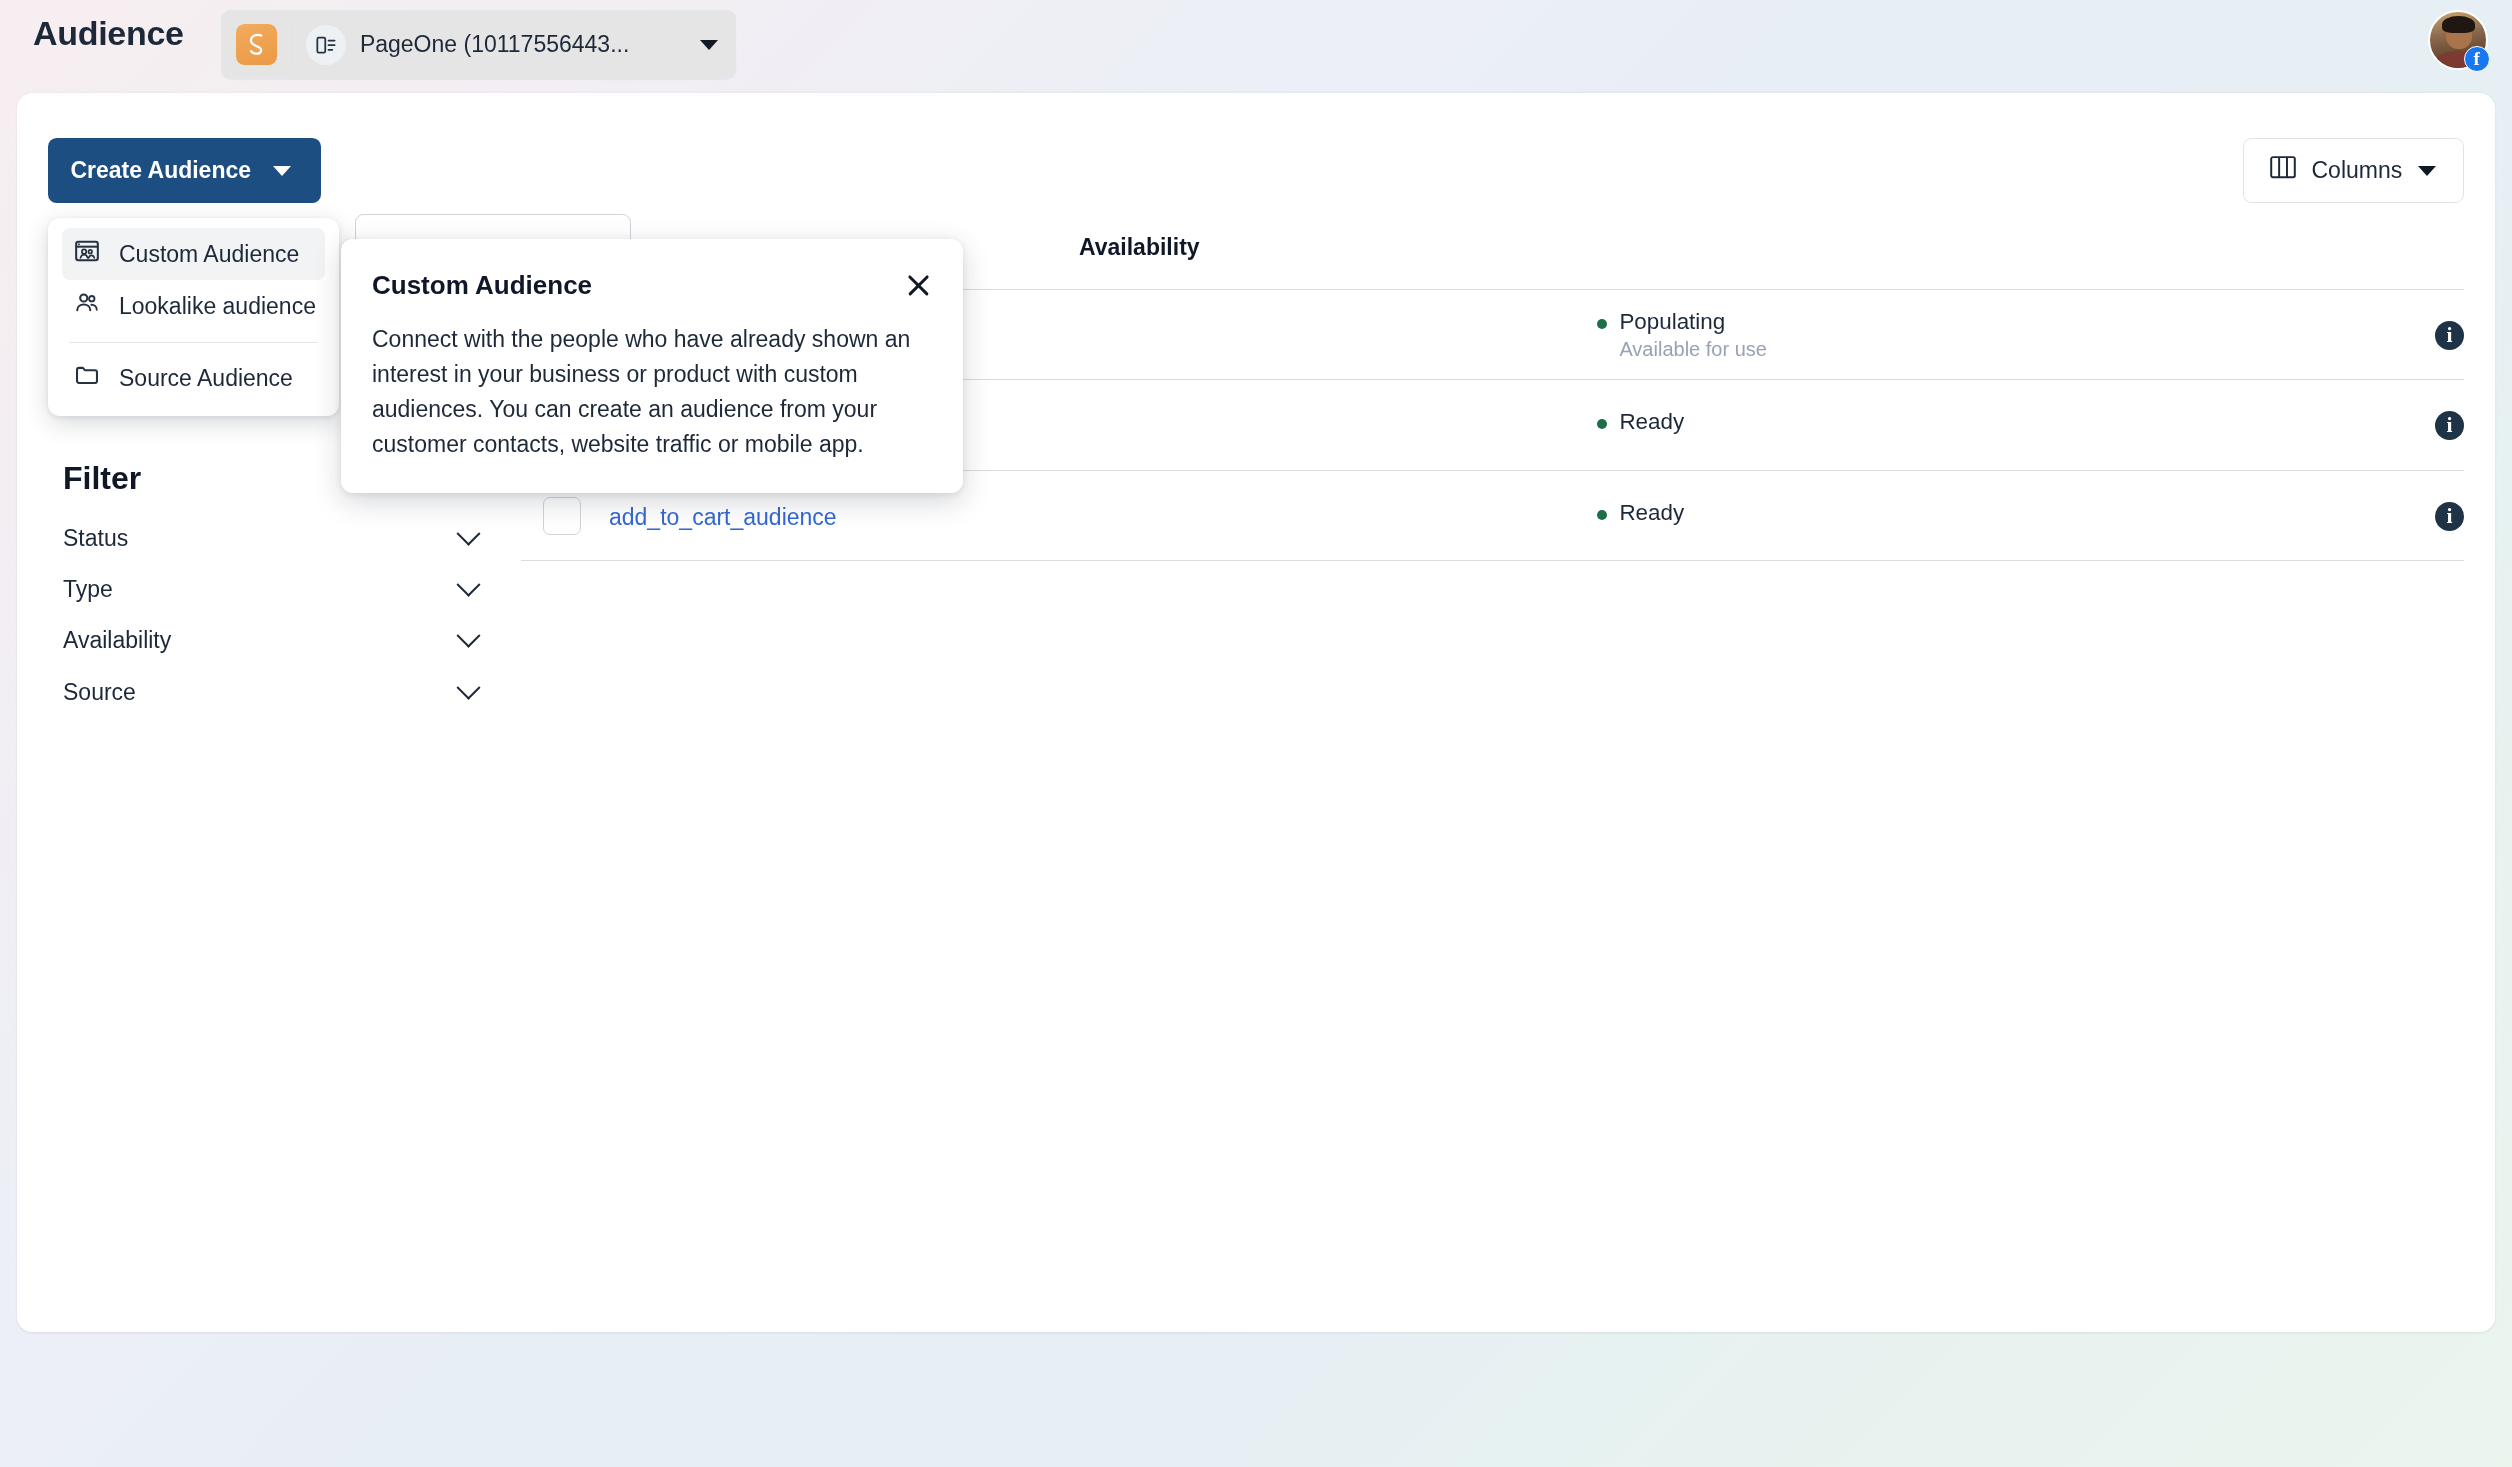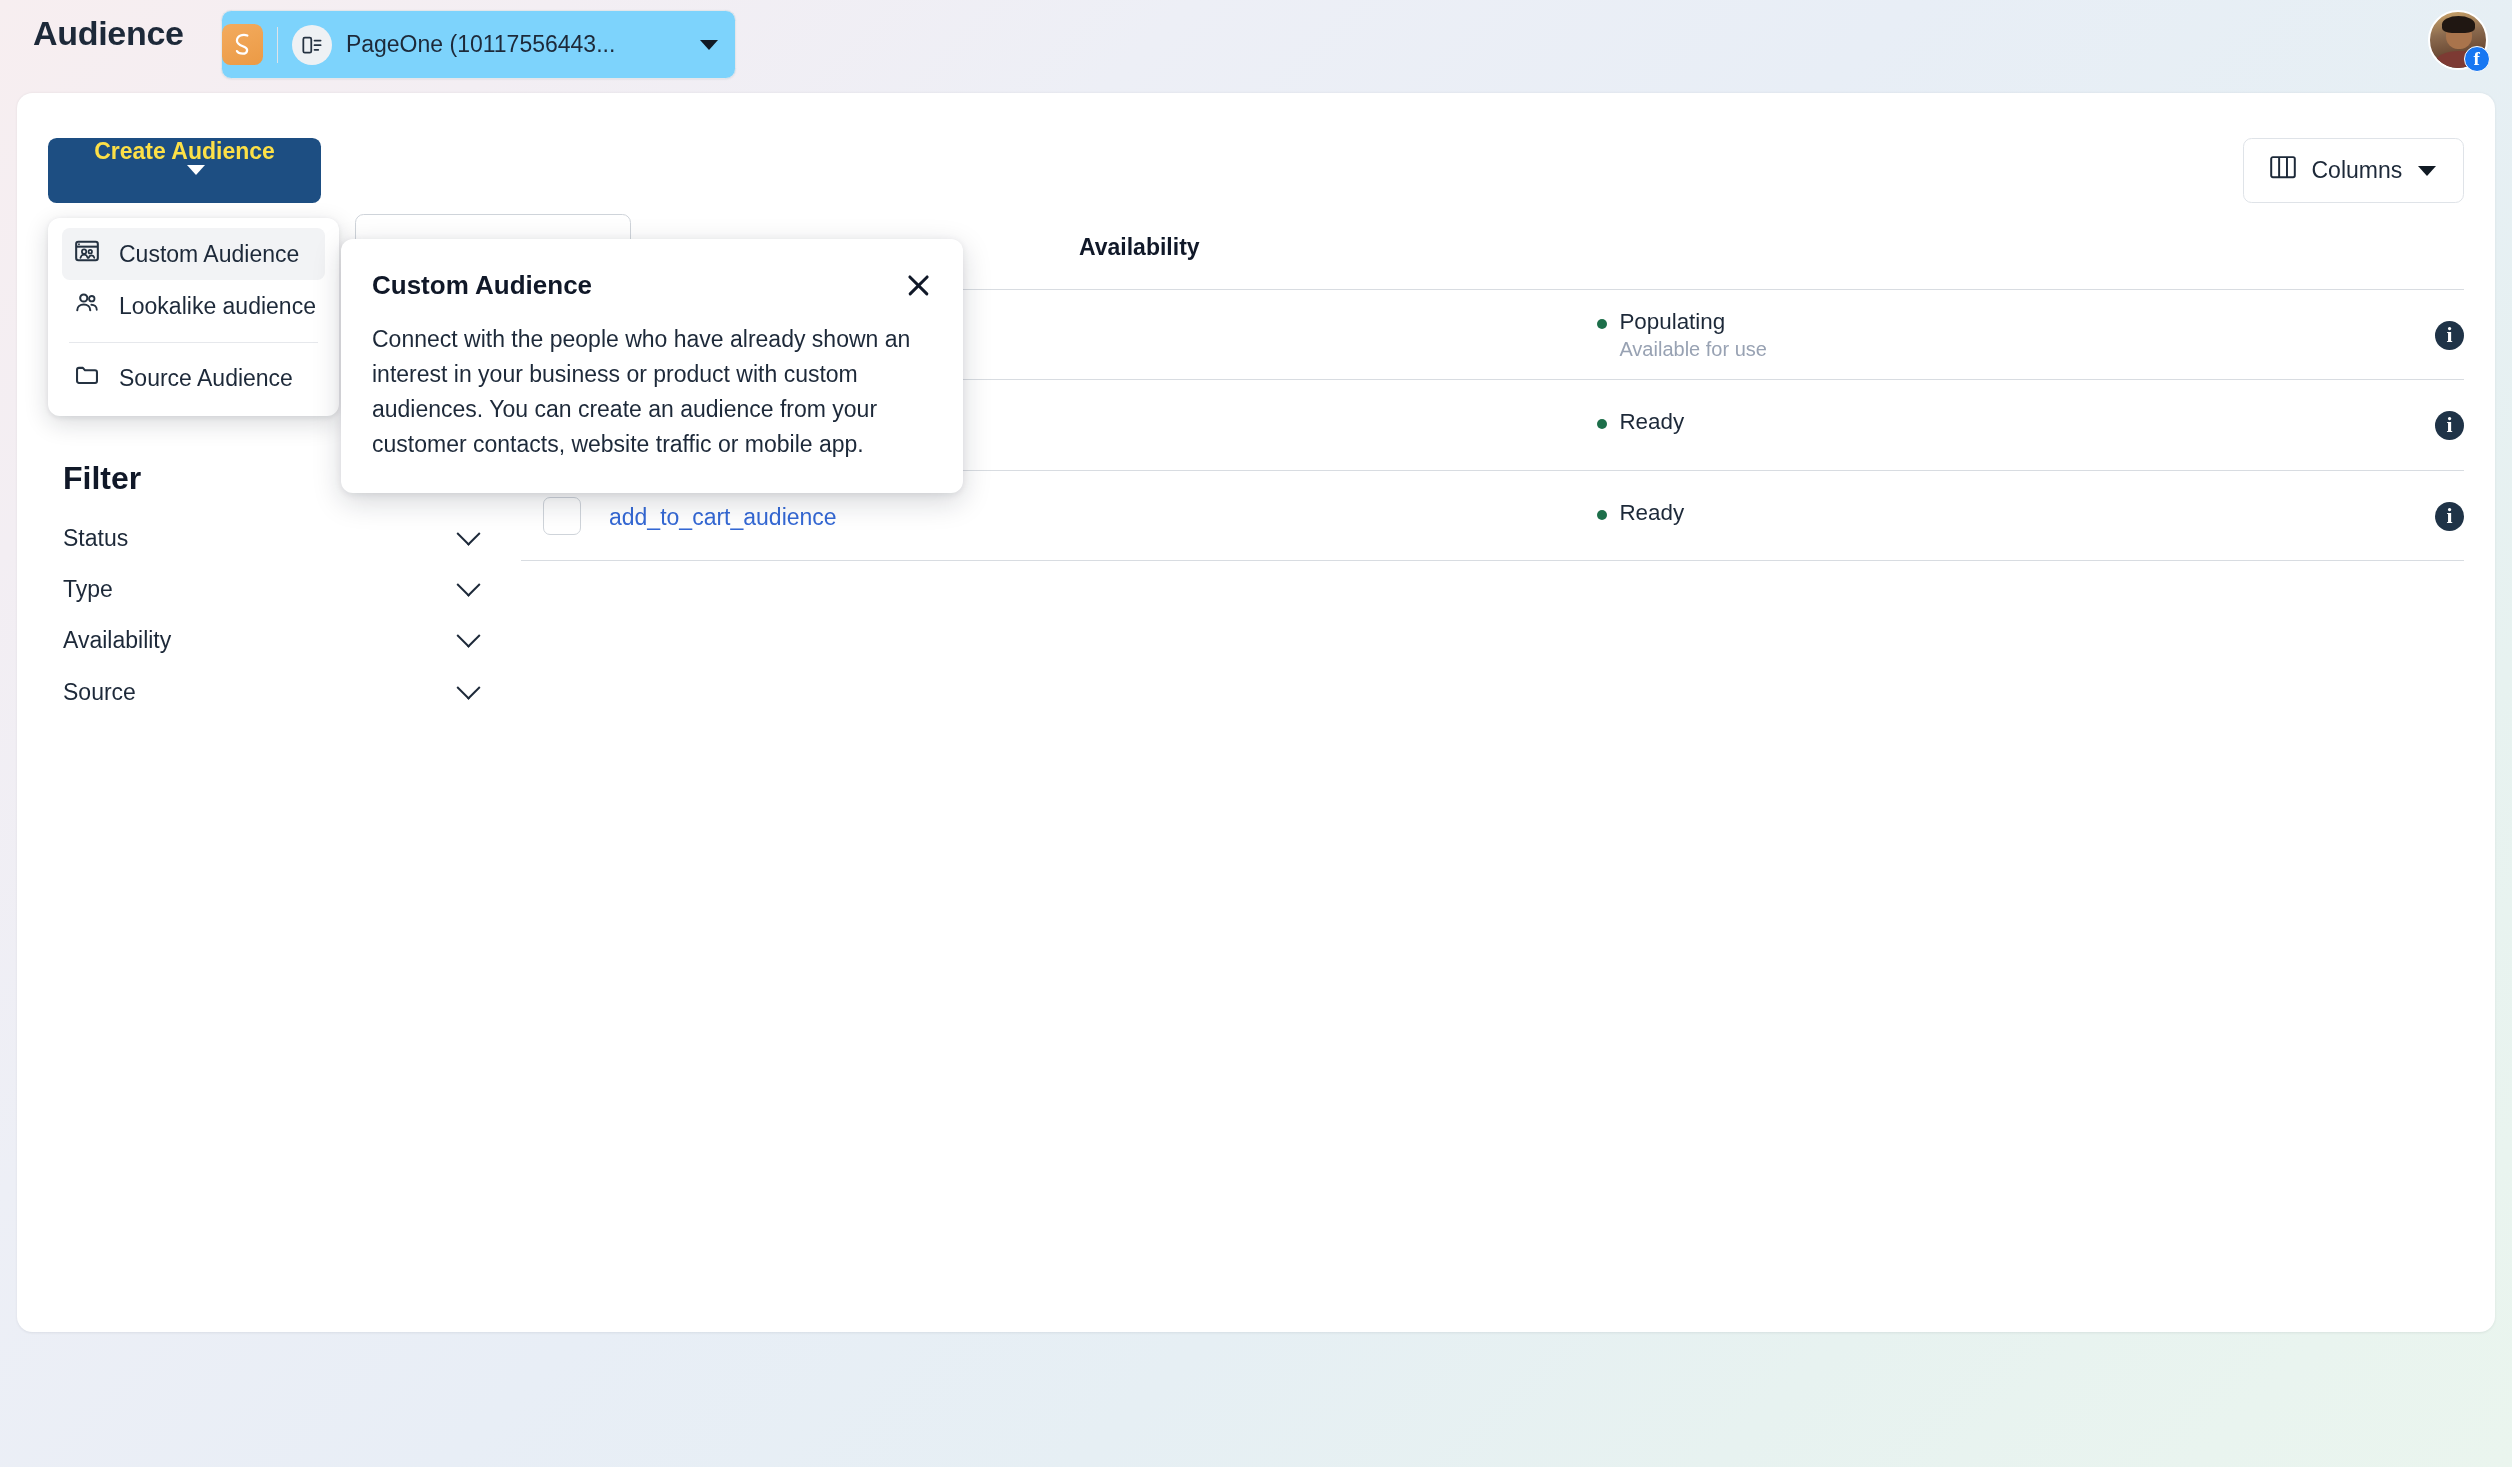--- a/index.html
+++ b/index.html
@@ -34,26 +34,26 @@
     left: 33px; top: 14px;
     font-size: 34px;
     font-weight: 700;
     color: #1d2939;
     letter-spacing: -0.3px;
   }
   .acct-select {
     position: absolute;
     left: 221px; top: 10.3px;
     width: 515px; height: 69px;
-    background: #7dd3fc;
+    background: #e5e5e5;
     border: 0.9px solid #e3e6ea;
     border-radius: 10.3px;
     display: flex;
     align-items: center;
-    padding: 0 17px 0 0;
+    padding: 0 17px 0 14px;
     box-shadow: 0 0.9px 1.7px rgba(16,24,40,.05);
   }
   .acct-logo {
     width: 41px; height: 41px;
     border-radius: 8.6px;
     background: linear-gradient(160deg,#f2a košík 0%,#efa152 100%);
     background: linear-gradient(160deg,#f3ab5e 0%,#eb9a45 100%);
     position: relative;
     flex: 0 0 auto;
   }
@@ -145,31 +145,30 @@
     border-radius: 15.5px;
     box-shadow: 0 0.9px 2.6px rgba(16,24,40,.08);
     overflow: visible;
   }
 
   .btn-create {
     position: absolute;
     left: 48px; top: 138px;
     width: 273px; height: 65px;
     background: #1d4e82;
-    color: #fde047;
+    color: #ffffff;
     border: none;
     border-radius: 8.6px;
     font-family: "Liberation Sans", sans-serif;
     font-size: 23px;
     font-weight: 700;
     display: flex;
     align-items: center;
     padding: 0 22.4px;
     cursor: pointer;
-    flex-direction: column;
   }
   .btn-create .caret {
     width: 0; height: 0;
     border-left: 9.5px solid transparent;
     border-right: 9.5px solid transparent;
     border-top: 10.3px solid #ffffff;
     margin-left: 22.4px;
   }
 
   .btn-columns {

